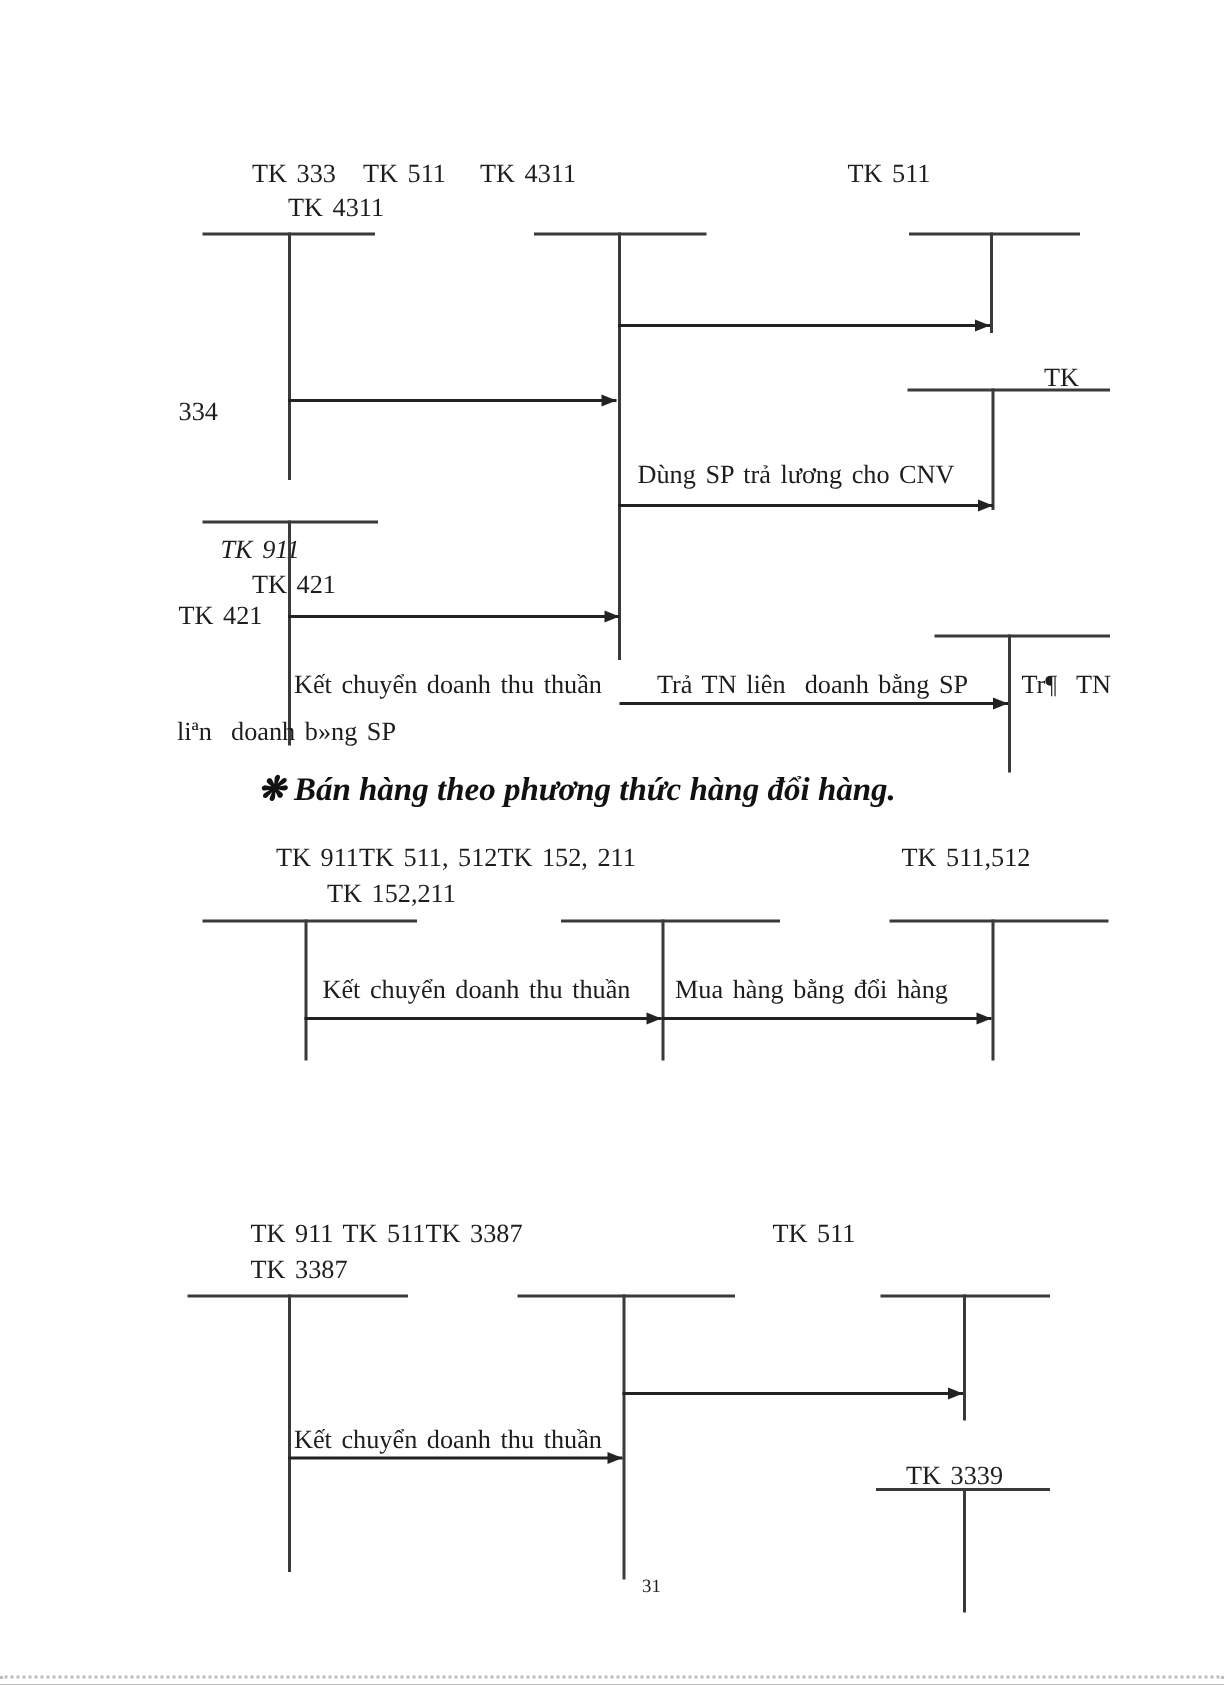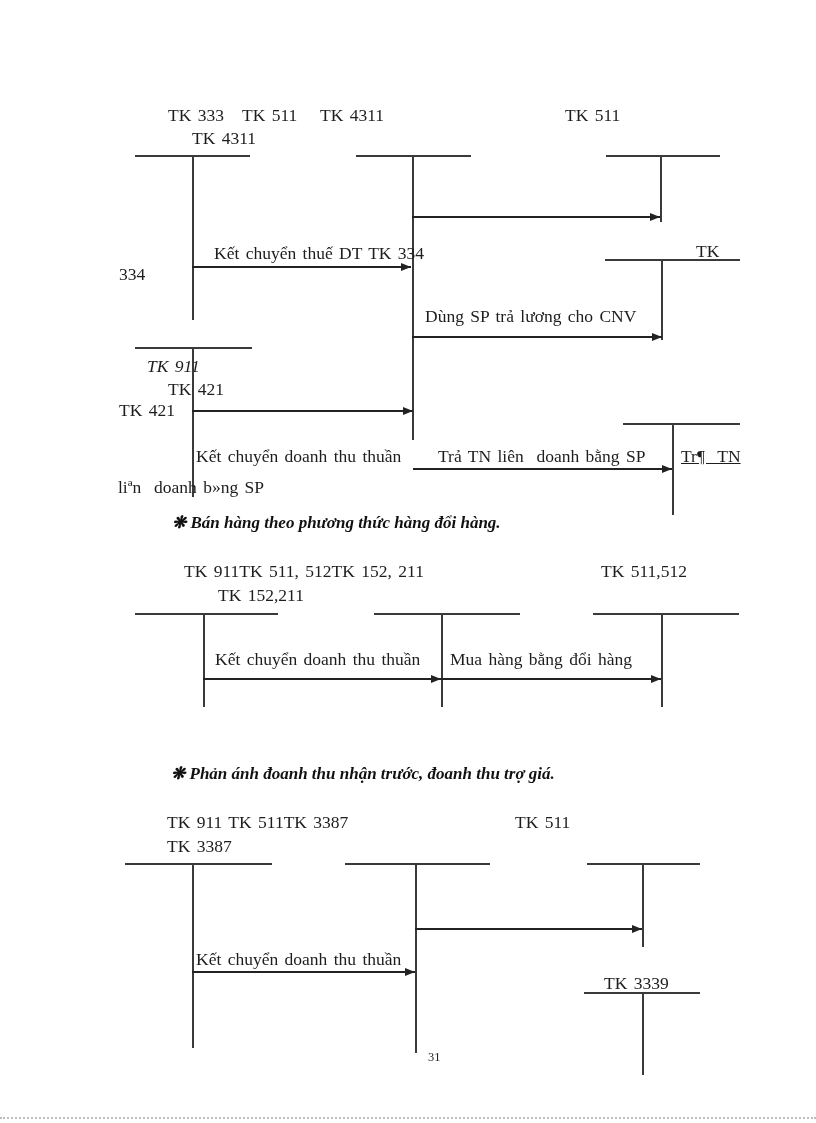--- a/index.html
+++ b/index.html
@@ -6,21 +6,21 @@
   .page{
     position:relative;width:816px;height:1123px;background:#ffffff;
     margin:0 auto;overflow:hidden;
     font-family:"Liberation Serif","DejaVu Serif",serif;color:#1d1d1d;
   }
   .lbl{
     position:absolute;font-size:17.5px;line-height:1.15;white-space:pre;
     word-spacing:2px;color:#1d1d1d;
   }
   .heading{
-    position:absolute;font-size:17px;line-height:1.2;font-weight:bold;font-style:italic;
+    position:absolute;font-size:22px;line-height:1.2;font-weight:bold;font-style:italic;
     white-space:pre;color:#111;
   }
   .hline{position:absolute;height:2px;background:#3a3a3a;}
   .vline{position:absolute;width:1.5px;background:#3a3a3a;}
   .arrow{position:absolute;height:2px;background:#222;}
   .arrow::after{
     content:'';position:absolute;right:0;top:50%;transform:translateY(-50%);
     width:0;height:0;border-left:10px solid #222;
     border-top:4px solid transparent;border-bottom:4px solid transparent;
   }
@@ -44,62 +44,60 @@
   <div class="vline" style="left:192px;top:155px;height:165px;"></div>
   <div class="vline" style="left:412px;top:155px;height:285px;"></div>
   <div class="vline" style="left:660px;top:155px;height:67px;"></div>
 
   <div class="arrow" style="left:412px;top:216px;width:248px;"></div>
 
   <div class="hline" style="left:605px;top:259px;width:135px;"></div>
   <span class="lbl" style="left:696px;top:241px;">TK</span>
   <div class="vline" style="left:661px;top:259px;height:81px;"></div>
 
-  <span class="lbl" style="left:214px;top:243px;">Kết chuyển thuế DT TK 334</span>
   <div class="arrow" style="left:192px;top:266px;width:219px;"></div>
   <span class="lbl" style="left:119px;top:264px;">334</span>
 
   <span class="lbl" style="left:425px;top:306px;">Dùng SP trả lương cho CNV</span>
   <div class="arrow" style="left:412px;top:336px;width:250px;"></div>
 
   <div class="hline" style="left:135px;top:347px;width:117px;"></div>
   <span class="lbl" style="left:147px;top:356px;font-style:italic;">TK 911</span>
   <span class="lbl" style="left:168px;top:379px;">TK 421</span>
   <span class="lbl" style="left:119px;top:400px;">TK 421</span>
   <div class="vline" style="left:192px;top:347px;height:150px;"></div>
   <div class="arrow" style="left:192px;top:410px;width:221px;"></div>
 
   <div class="hline" style="left:623px;top:423px;width:117px;"></div>
   <div class="vline" style="left:672px;top:423px;height:92px;"></div>
 
   <span class="lbl" style="left:196px;top:446px;">Kết chuyển doanh thu thuần</span>
   <span class="lbl" style="left:438px;top:446px;">Trả TN liên  doanh bằng SP</span>
   <div class="arrow" style="left:413px;top:468px;width:259px;"></div>
-  <span class="lbl" style="left:681px;top:446px;text-decoration:underline;">Tr¶  TN</span>
+  <span class="lbl" style="left:681px;top:446px;">Tr¶  TN</span>
   <span class="lbl" style="left:118px;top:477px;">liªn  doanh b»ng SP</span>
 
   <span class="heading" style="left:172px;top:513px;">❋ Bán hàng theo phương thức hàng đổi hàng.</span>
 
   <span class="lbl" style="left:184px;top:561px;">TK 911TK 511, 512TK 152, 211</span>
   <span class="lbl" style="left:601px;top:561px;">TK 511,512</span>
   <span class="lbl" style="left:218px;top:585px;">TK 152,211</span>
 
   <div class="hline" style="left:135px;top:613px;width:143px;"></div>
   <div class="hline" style="left:374px;top:613px;width:146px;"></div>
   <div class="hline" style="left:593px;top:613px;width:146px;"></div>
   <div class="vline" style="left:203px;top:613px;height:94px;"></div>
   <div class="vline" style="left:441px;top:613px;height:94px;"></div>
   <div class="vline" style="left:661px;top:613px;height:94px;"></div>
 
   <span class="lbl" style="left:215px;top:649px;">Kết chuyển doanh thu thuần</span>
   <span class="lbl" style="left:450px;top:649px;">Mua hàng bằng đổi hàng</span>
   <div class="arrow" style="left:203px;top:678px;width:238px;"></div>
   <div class="arrow" style="left:441px;top:678px;width:220px;"></div>
 
-  <span class="heading" style="left:171px;top:764px;">❋ Phản ánh đoanh thu nhận trước, đoanh thu trợ giá.</span>
 
   <span class="lbl" style="left:167px;top:812px;">TK 911 TK 511TK 3387</span>
   <span class="lbl" style="left:515px;top:812px;">TK 511</span>
   <span class="lbl" style="left:167px;top:836px;">TK 3387</span>
 
   <div class="hline" style="left:125px;top:863px;width:147px;"></div>
   <div class="hline" style="left:345px;top:863px;width:145px;"></div>
   <div class="hline" style="left:587px;top:863px;width:113px;"></div>
   <div class="vline" style="left:192px;top:863px;height:185px;"></div>
   <div class="vline" style="left:415px;top:863px;height:190px;"></div>

